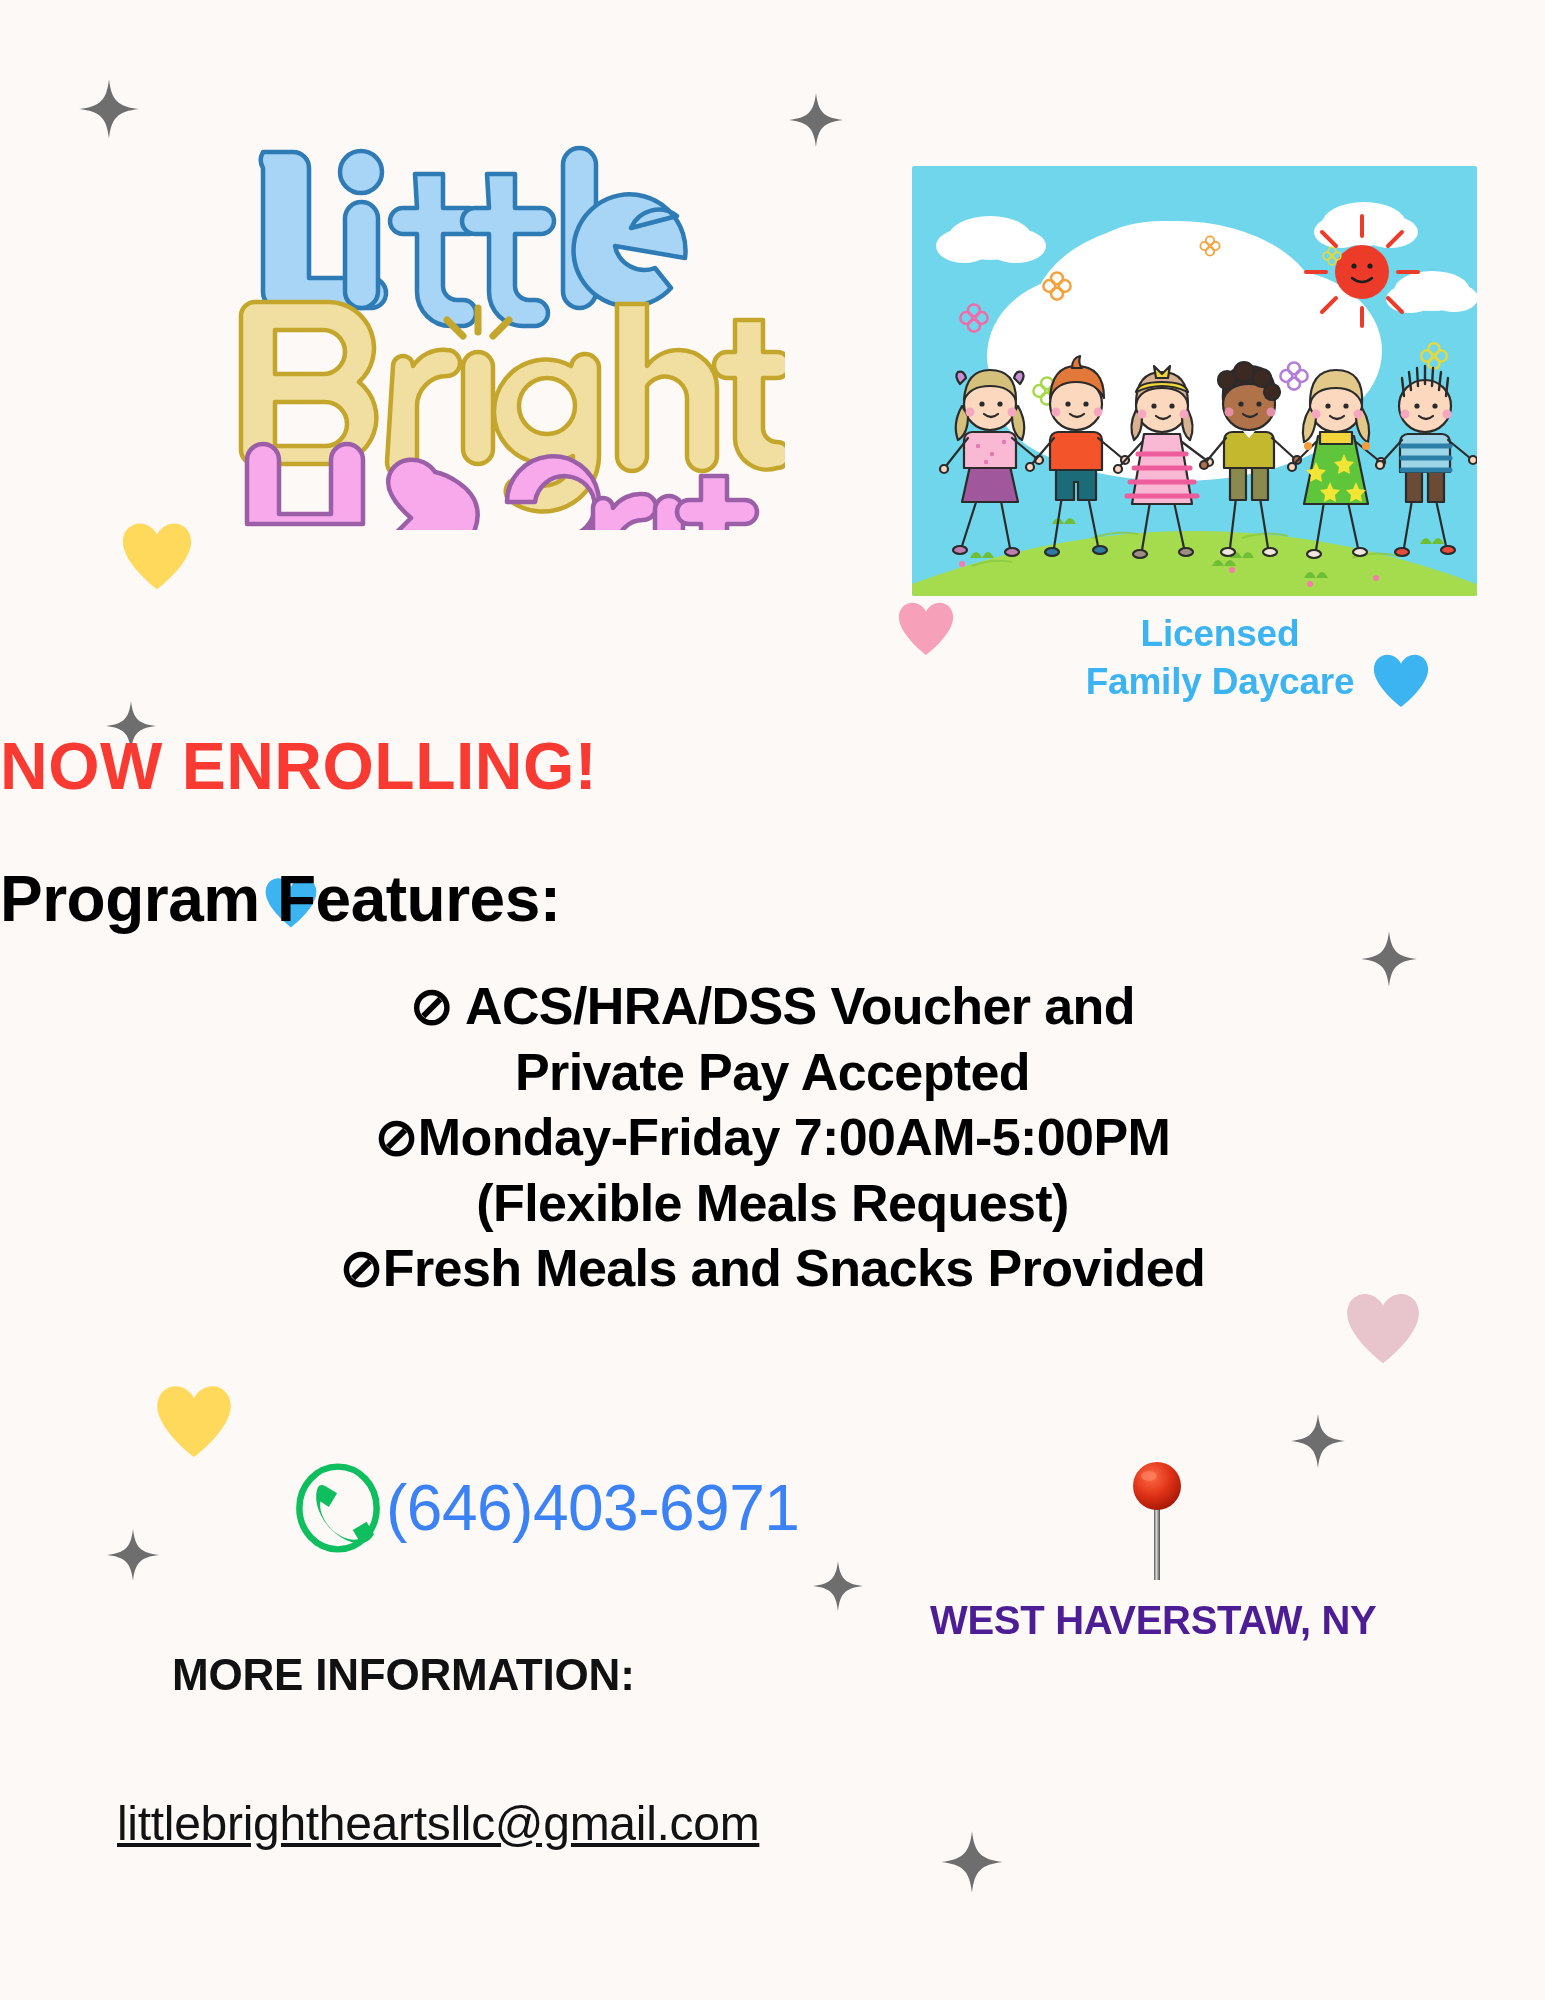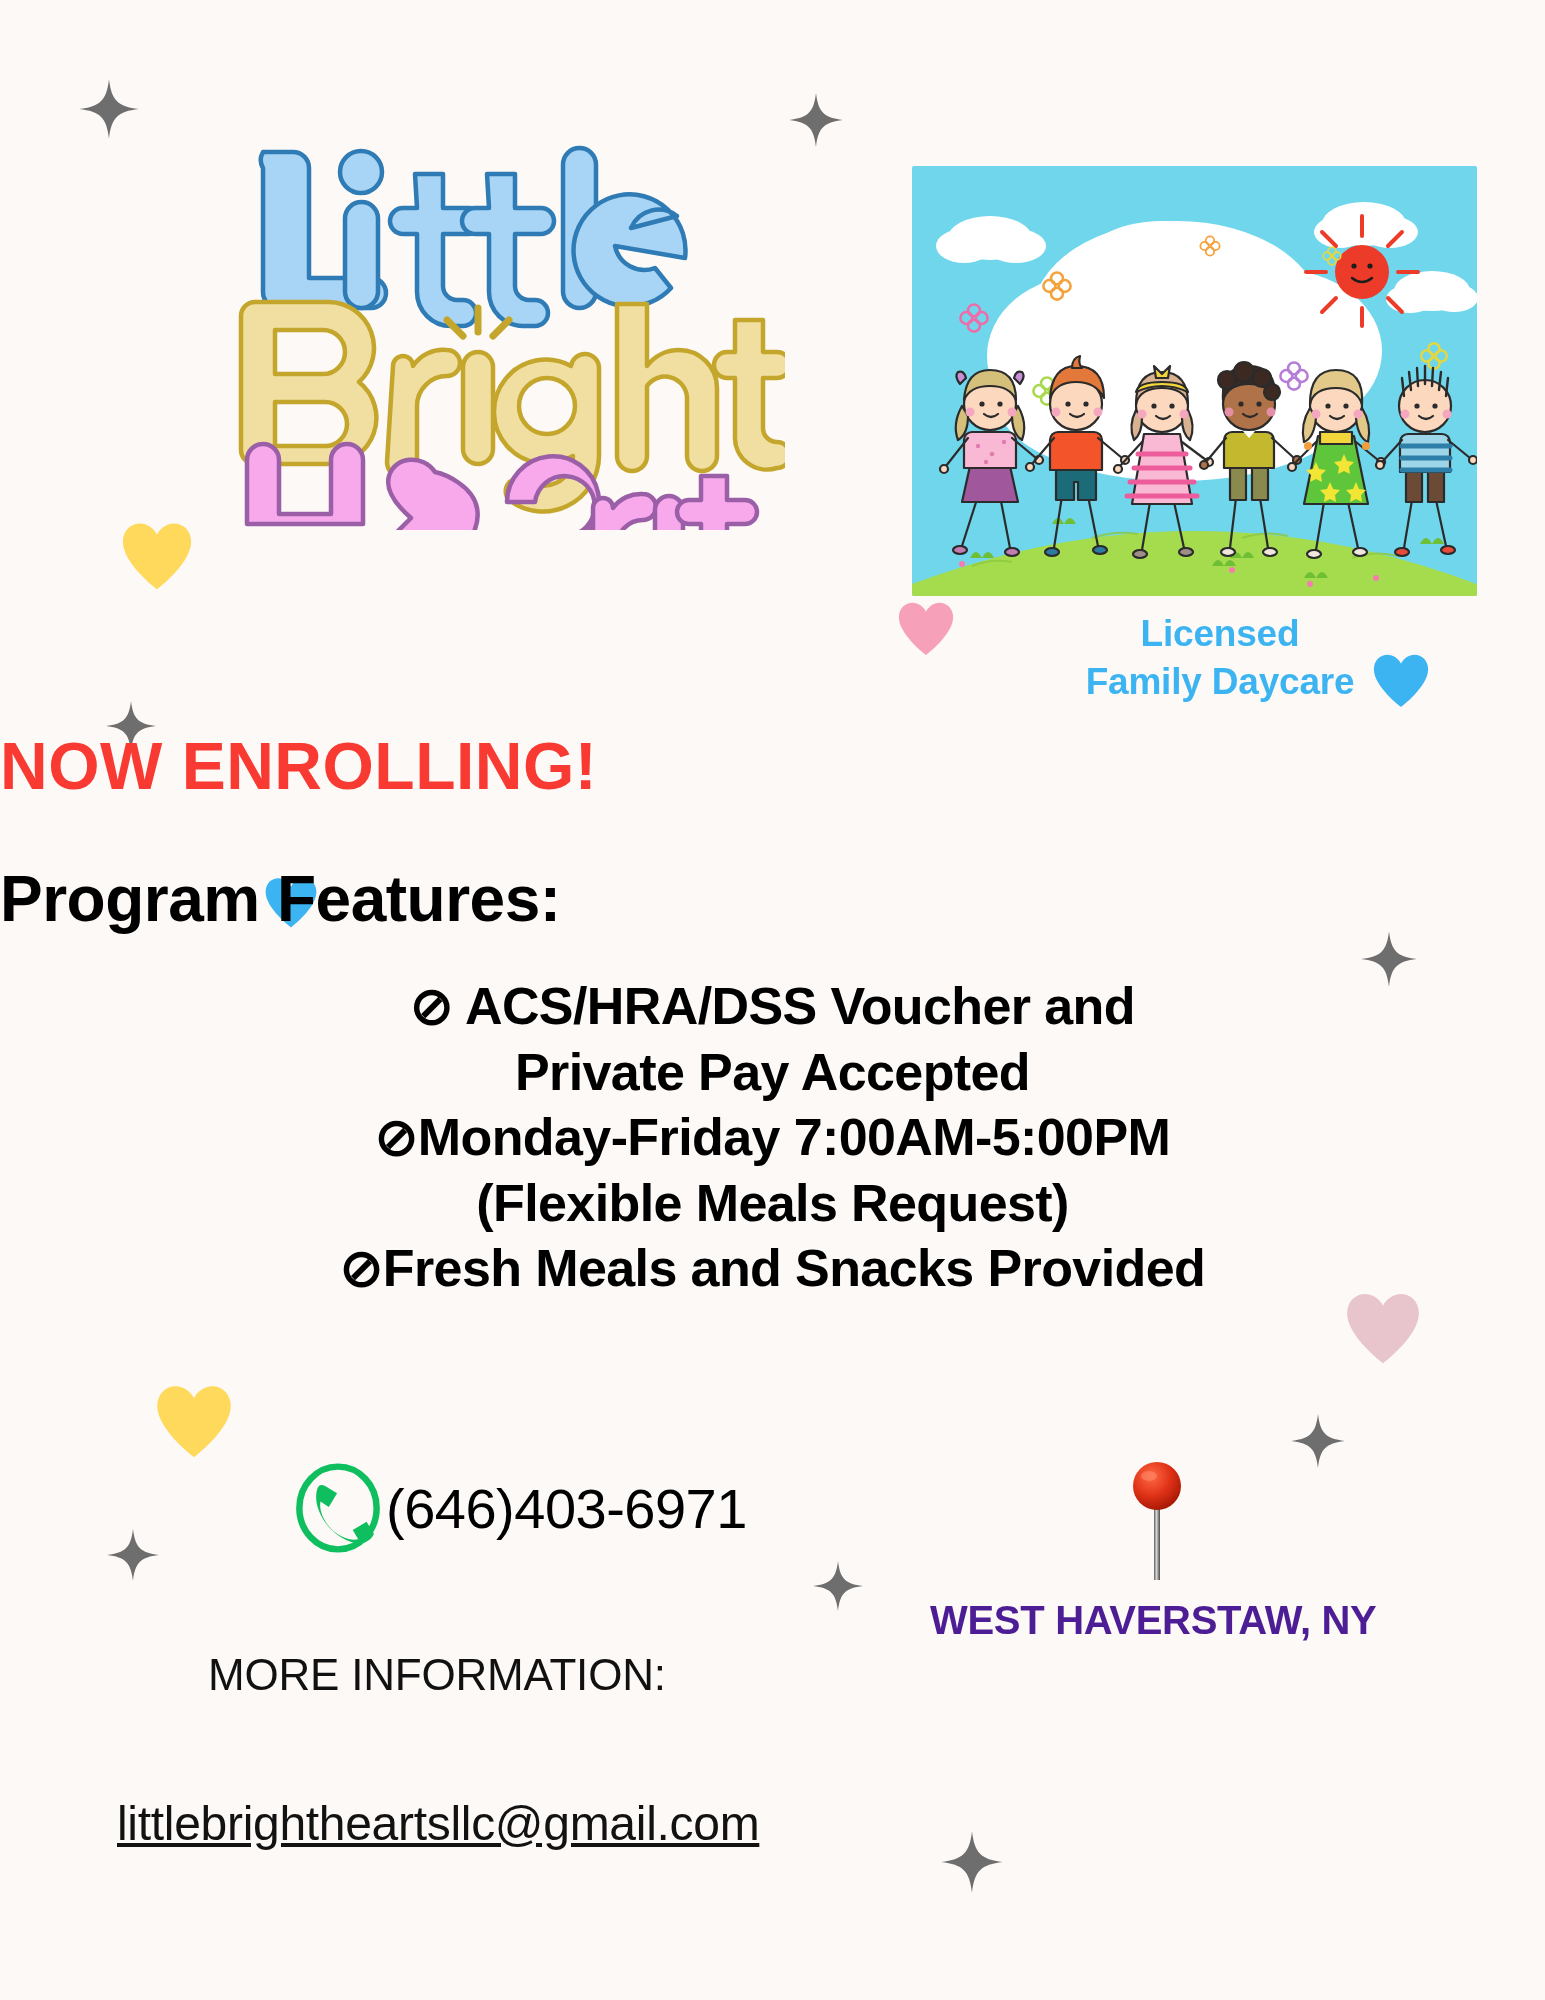--- a/index.html
+++ b/index.html
@@ -113,22 +113,22 @@
   
   .phone-row {
     position: absolute;
     left: 292px;
     top: 1462px;
     display: flex;
     align-items: center;
   }
   .phone-icon { width: 92px; height: 92px; flex: none; }
   .phone-number {
-    font-size: 56px;
-    color: #000000;
+    font-size: 64px;
+    color: #3b82f6;
     letter-spacing: -0.5px;
     margin-left: 2px;
     white-space: nowrap;
   }
 
   
   .pin-icon {
     position: absolute;
     left: 1122px;
     top: 1452px;
@@ -144,26 +144,25 @@
     color: #4c1d95;
     letter-spacing: -0.3px;
     white-space: nowrap;
   }
 
   
   .more-info-title {
     position: absolute;
     left: 172px;
     top: 1650px;
-    font-weight: normal;
+    font-weight: bold;
     font-size: 44px;
     color: #111111;
     letter-spacing: -0.2px;
     white-space: nowrap;
-    margin-left: 36px;
   }
   .email-text {
     position: absolute;
     left: 117px;
     top: 1796px;
     font-size: 48px;
     color: #121212;
     letter-spacing: -0.3px;
     white-space: nowrap;
     text-decoration: underline;

